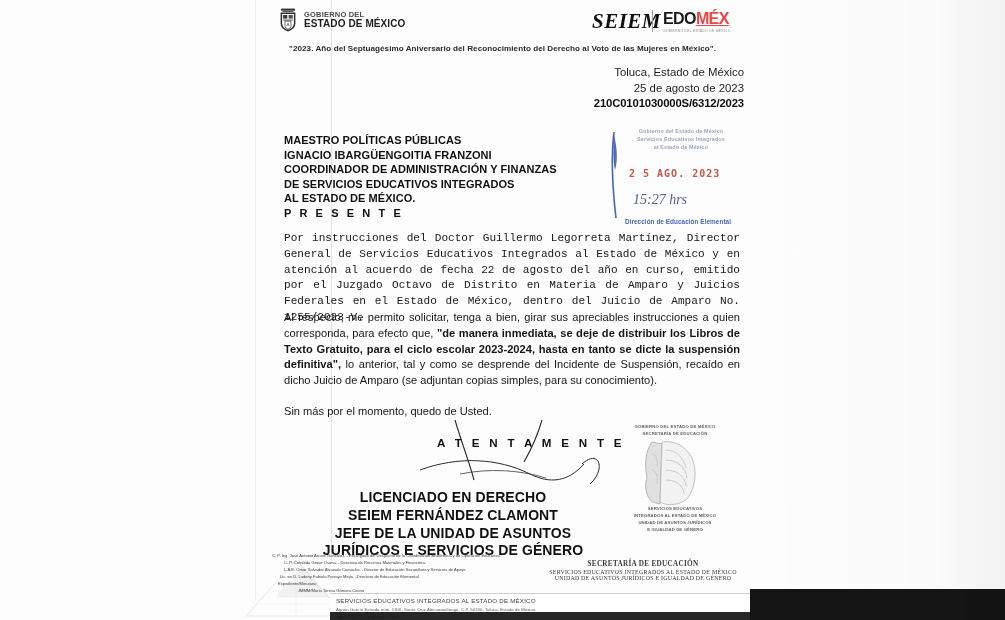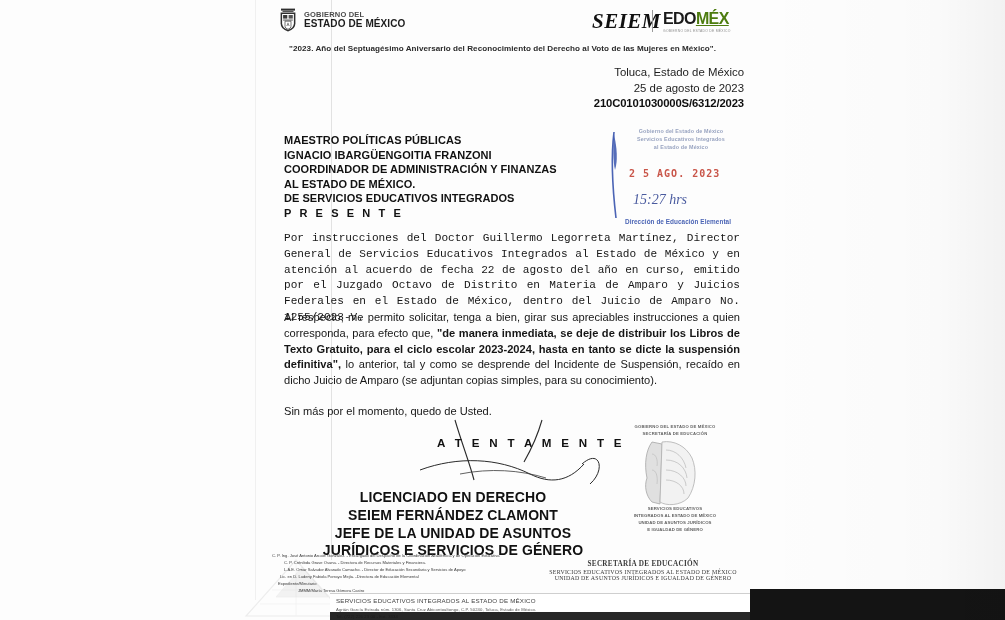--- a/index.html
+++ b/index.html
@@ -39,21 +39,21 @@
   .gem-words .l1{font-size:7.5px;letter-spacing:.2px;color:#4a4a4a;font-weight:700;}
   .gem-words .l2{font-size:10px;letter-spacing:.1px;color:#1c1c1c;font-weight:700;}
   .seiem{
     position:absolute;left:592px;top:9px;
     font-family:"Liberation Serif", serif;font-style:italic;font-weight:700;
     font-size:21px;letter-spacing:.5px;color:#111;
   }
   .divbar{position:absolute;left:652px;top:10px;width:1px;height:22px;background:#9a9a9a;}
   .edomex{position:absolute;left:663px;top:11px;}
   .edomex .big{font-size:16px;font-weight:800;letter-spacing:-.6px;color:#1a1a1a;line-height:1;}
-  .edomex .big .mrk{color:#4d7c0f;text-decoration:underline;}
+  .edomex .big .mrk{color:#ef4444;text-decoration:underline;}
   .edomex .sub{font-size:3.4px;letter-spacing:.25px;color:#8d8d8d;margin-top:2px;}
   .lema{
     position:absolute;left:0;top:44px;width:1005px;text-align:center;
     font-size:8.1px;font-weight:700;color:#2a2a2a;letter-spacing:.05px;
   }
   
   .datebox{
     position:absolute;right:261px;top:65px;text-align:right;line-height:1.38;
   }
   .datebox .d1,.datebox .d2{font-size:11.4px;color:#1d1d1d;}
@@ -199,22 +199,22 @@
   <div class="datebox">
     <div class="d1">Toluca, Estado de México</div>
     <div class="d2">25 de agosto de 2023</div>
     <div class="d3">210C0101030000S/6312/2023</div>
   </div>
 
   <div class="addr">
     <div>MAESTRO POLÍTICAS PÚBLICAS</div>
     <div>IGNACIO IBARGÜENGOITIA FRANZONI</div>
     <div>COORDINADOR DE ADMINISTRACIÓN Y FINANZAS</div>
+    <div>DE SERVICIOS EDUCATIVOS INTEGRADOS</div>
     <div>AL ESTADO DE MÉXICO.</div>
-    <div>DE SERVICIOS EDUCATIVOS INTEGRADOS</div>
     <div class="presente">P R E S E N T E</div>
   </div>
 
   <div class="stamp">
     <div class="hdrline h1">Gobierno del Estado de México</div>
     <div class="hdrline h2">Servicios Educativos Integrados</div>
     <div class="hdrline h3">al Estado de México</div>
     <div class="redate">2 5 AGO. 2023</div>
     <div class="hrs">15:27 hrs</div>
     <div class="dir">Dirección de Educación Elemental</div>

